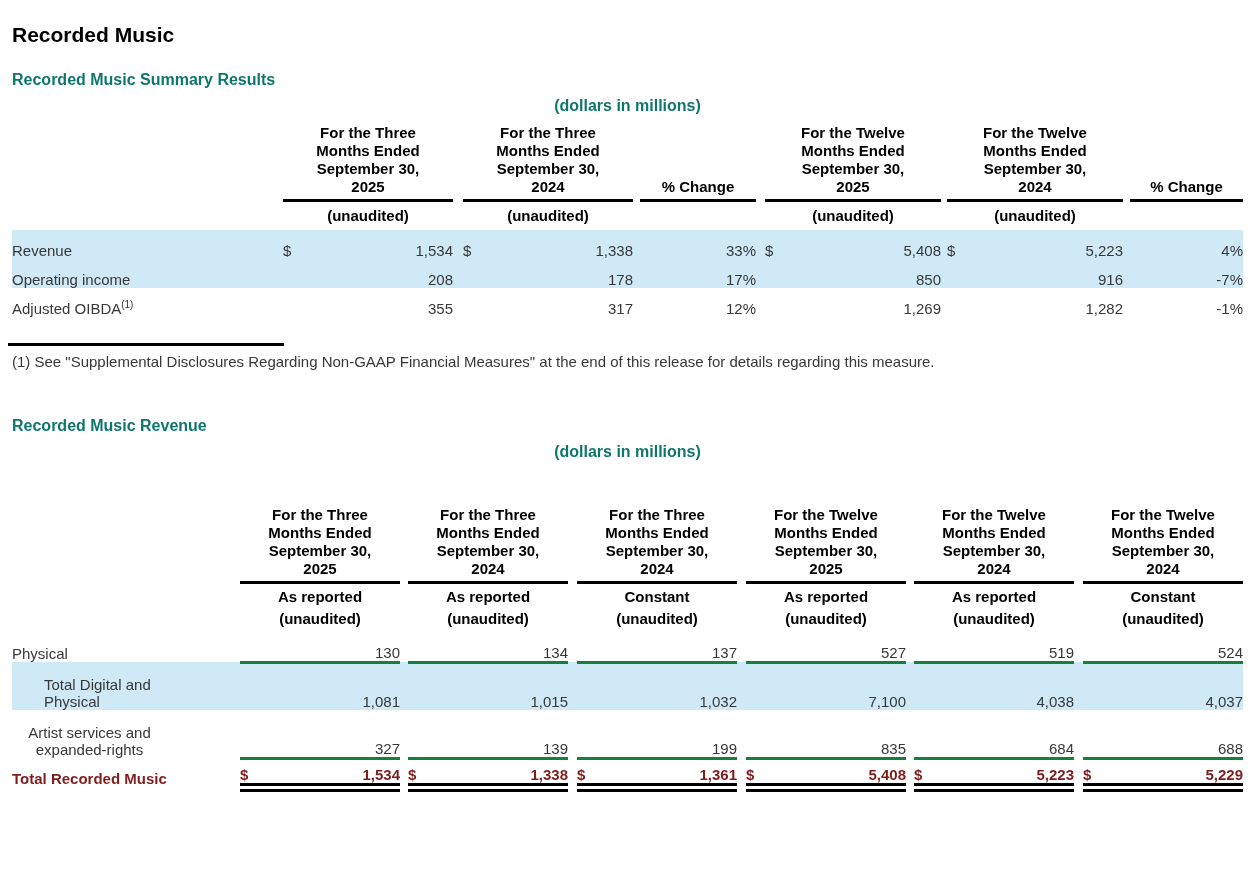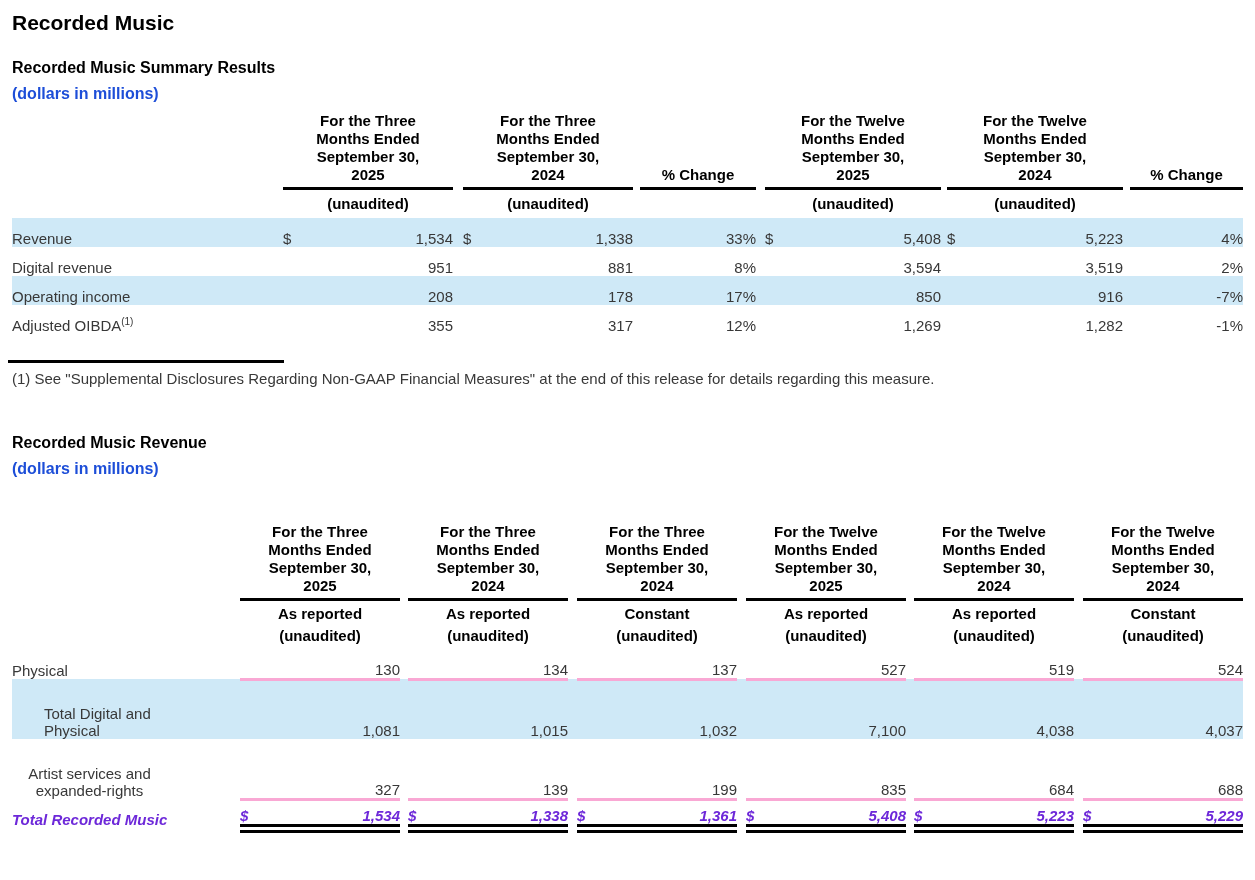--- a/index.html
+++ b/index.html
@@ -4,62 +4,62 @@
 <style>
   * { box-sizing: border-box; }
   html, body { margin: 0; padding: 0; }
   body {
     width: 1255px; height: 880px;
     background: #ffffff;
     font-family: "Liberation Sans", sans-serif;
     color: #383838;
     overflow: hidden;
   }
-  .page { padding: 4px 12px 0 12px; }
+  .page { padding: 16px 12px 0 12px; }
 
   .page-title {
     font-size: 21px; font-weight: bold; color: #000;
     margin: 6px 0 0 0; line-height: 26px;
   }
-  .sec-title { font-size: 16px; font-weight: bold; color: #000000; line-height: 20px; margin-top: 22px; }
-  .sec-sub   { font-size: 16px; font-weight: bold; color: #1d4ed8; line-height: 20px; margin-top: 6px; }
+  .sec-title { font-size: 16px; font-weight: bold; color: #0f766e; line-height: 20px; margin-top: 22px; }
+  .sec-sub   { font-size: 16px; font-weight: bold; color: #0f766e; line-height: 20px; margin-top: 6px; text-align: center; }
 
   table.fin { border-collapse: collapse; table-layout: fixed; width: 1231px; }
   table.fin th, table.fin td { padding: 0; font-weight: normal; }
 
   
   tr.ph th.col-hdr {
     border-bottom: 3px solid #000;
     vertical-align: bottom; text-align: center;
     font-weight: bold; color: #000;
     font-size: 15px; line-height: 18px;
     padding-bottom: 3px;
   }
   .ph-inner { max-width: 128px; margin: 0 auto; }
   tr.basis th { font-weight: bold; color: #000; text-align: center; font-size: 15px; padding: 4px 0 0 0; height: 22px; vertical-align: bottom; }
   tr.un th    { font-weight: bold; color: #000; text-align: center; font-size: 15px; padding: 5px 0 6px 0; height: 26px; vertical-align: bottom; }
 
   
   tbody tr { height: 29px; }
-  tbody tr.tall { height: 60px; }
+  tbody tr.tall { height: 48px; }
   tbody td { vertical-align: bottom; font-size: 15px; padding-bottom: 6px; }
   tr.hl { background: #cfe9f7; }
 
   td.lbl { text-align: left; padding-left: 2px; line-height: 17px; }
   td.cur { text-align: left; padding-left: 5px; }
   td.val { text-align: right; padding-right: 10px; }
   td.pctv { text-align: right; padding-right: 9px; }
   td.lbl sup { font-size: 10px; }
 
   .lbl-inner-tdp { max-width: 130px; margin-left: 32px; }
   .lbl-inner-asr { max-width: 155px; text-align: center; }
 
-  td.ub  { border-bottom: 3px solid #f9a8d4; }
+  td.ub  { border-bottom: 3px solid #15803d; }
   td.dub { border-bottom: 9px double #000; }
-  tr.boldrow td { font-weight: bold; color: #6d28d9; font-style: italic; }
+  tr.boldrow td { font-weight: bold; color: #7f1d1d; }
 
   
   .footnote { margin-top: 26px; }
   .footnote-rule { width: 276px; border-top: 3px solid #000; margin-left: -4px; }
   .footnote-text { font-size: 15px; margin-top: 7px; color: #383838; }
 
   .mt-table1 { margin-top: 8px; }
   .mt-sec2   { margin-top: 46px; }
   .mt-table2 { margin-top: 44px; }
 </style>
@@ -143,38 +143,20 @@
           <td class="pctv">33%</td>
           <td></td>
           <td class="cur">$</td>
           <td class="val">5,408</td>
           <td></td>
           <td class="cur">$</td>
           <td class="val">5,223</td>
           <td></td>
           <td class="pctv">4%</td>
         </tr>
-        <tr>
-          <td class="lbl">Digital revenue</td>
-          <td class="cur"></td>
-          <td class="val">951</td>
-          <td></td>
-          <td class="cur"></td>
-          <td class="val">881</td>
-          <td></td>
-          <td class="pctv">8%</td>
-          <td></td>
-          <td class="cur"></td>
-          <td class="val">3,594</td>
-          <td></td>
-          <td class="cur"></td>
-          <td class="val">3,519</td>
-          <td></td>
-          <td class="pctv">2%</td>
-        </tr>
         <tr class="hl">
           <td class="lbl">Operating income</td>
           <td class="cur"></td>
           <td class="val">208</td>
           <td></td>
           <td class="cur"></td>
           <td class="val">178</td>
           <td></td>
           <td class="pctv">17%</td>
           <td></td>

